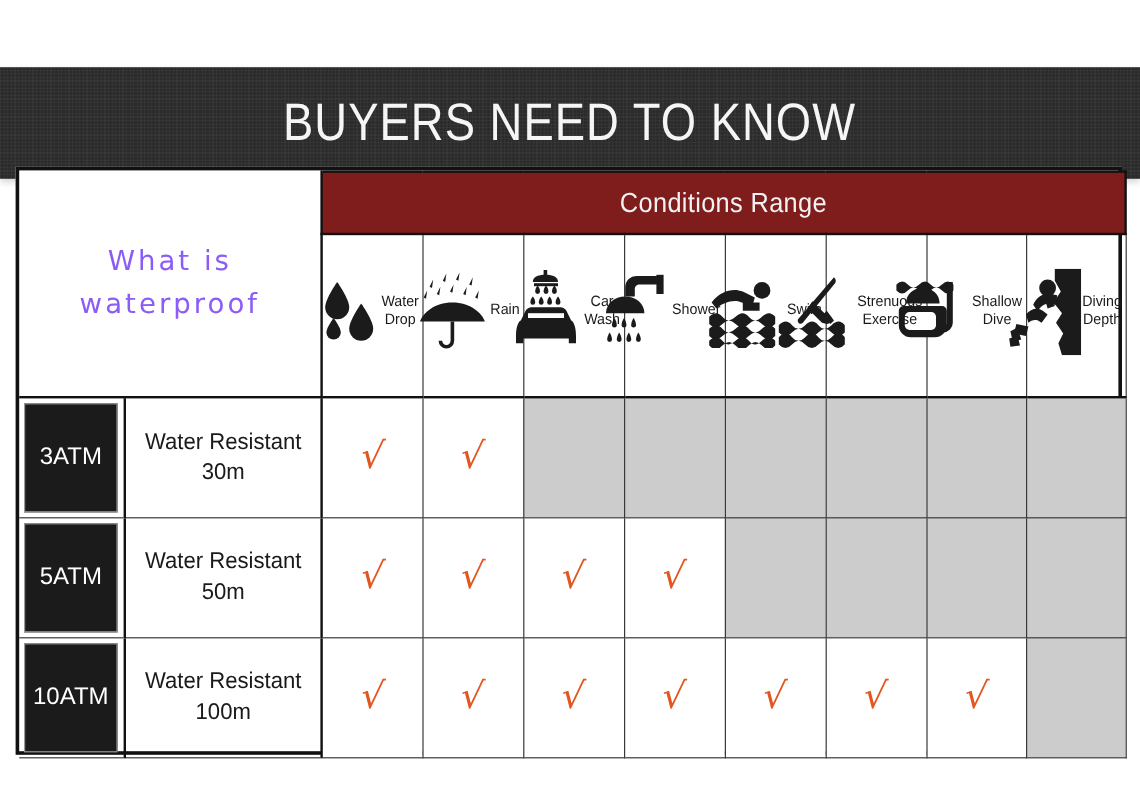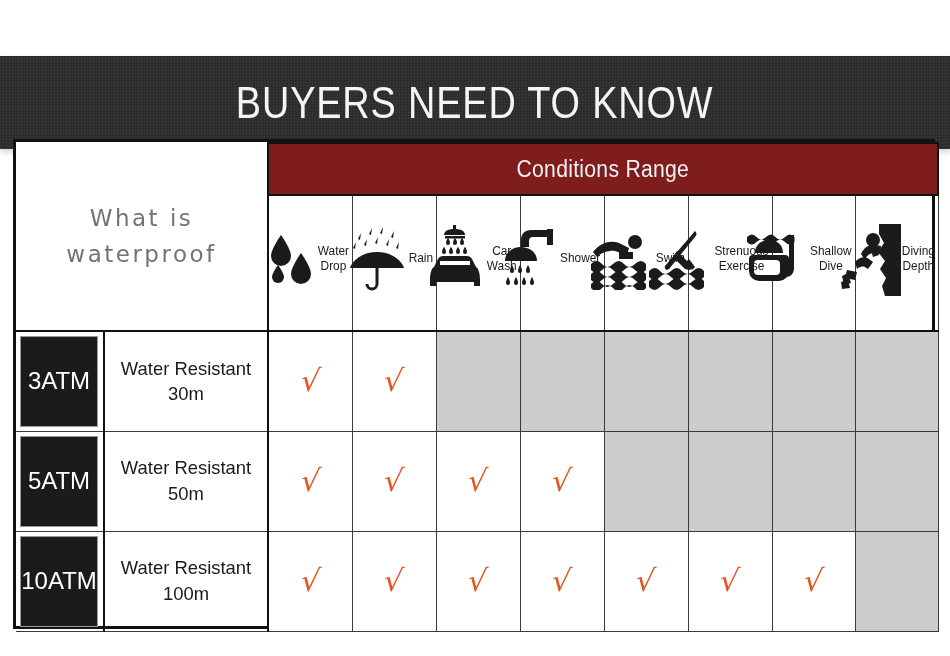--- a/index.html
+++ b/index.html
@@ -71,21 +71,21 @@
   
   .corner-cell {
     border-right: 2px solid #111111 !important;
     border-bottom: 2px solid #111111 !important;
     border-top: none !important;
     border-left: none !important;
   }
   .corner-label {
     font-size: 23px;
     letter-spacing: 2.5px;
-    color: #737373;
+    color: #8b5cf6;
     line-height: 1.55;
     font-family: "DejaVu Sans", sans-serif;
     font-weight: 400;
   }
   .conditions-cell {
     background: #7f1d1d;
     border: 2px solid #111111 !important;
     height: 52px;
   }
   .conditions-label {
@@ -132,21 +132,21 @@
     border-right: 2px solid #111 !important;
   }
   .atm-chip {
     background: #1b1b1b;
     color: #ffffff;
     width: 100%;
     height: 100%;
     display: flex;
     align-items: center;
     justify-content: center;
-    font-size: 24px;
+    font-size: 20px;
     box-sizing: border-box;
     border: 1px solid #9a9a9a;
   }
   .desc-cell {
     border-right: 2px solid #111111 !important;
   }
   .desc-text {
     font-size: 19px;
     color: #1a1a1a;
     line-height: 1.35;

